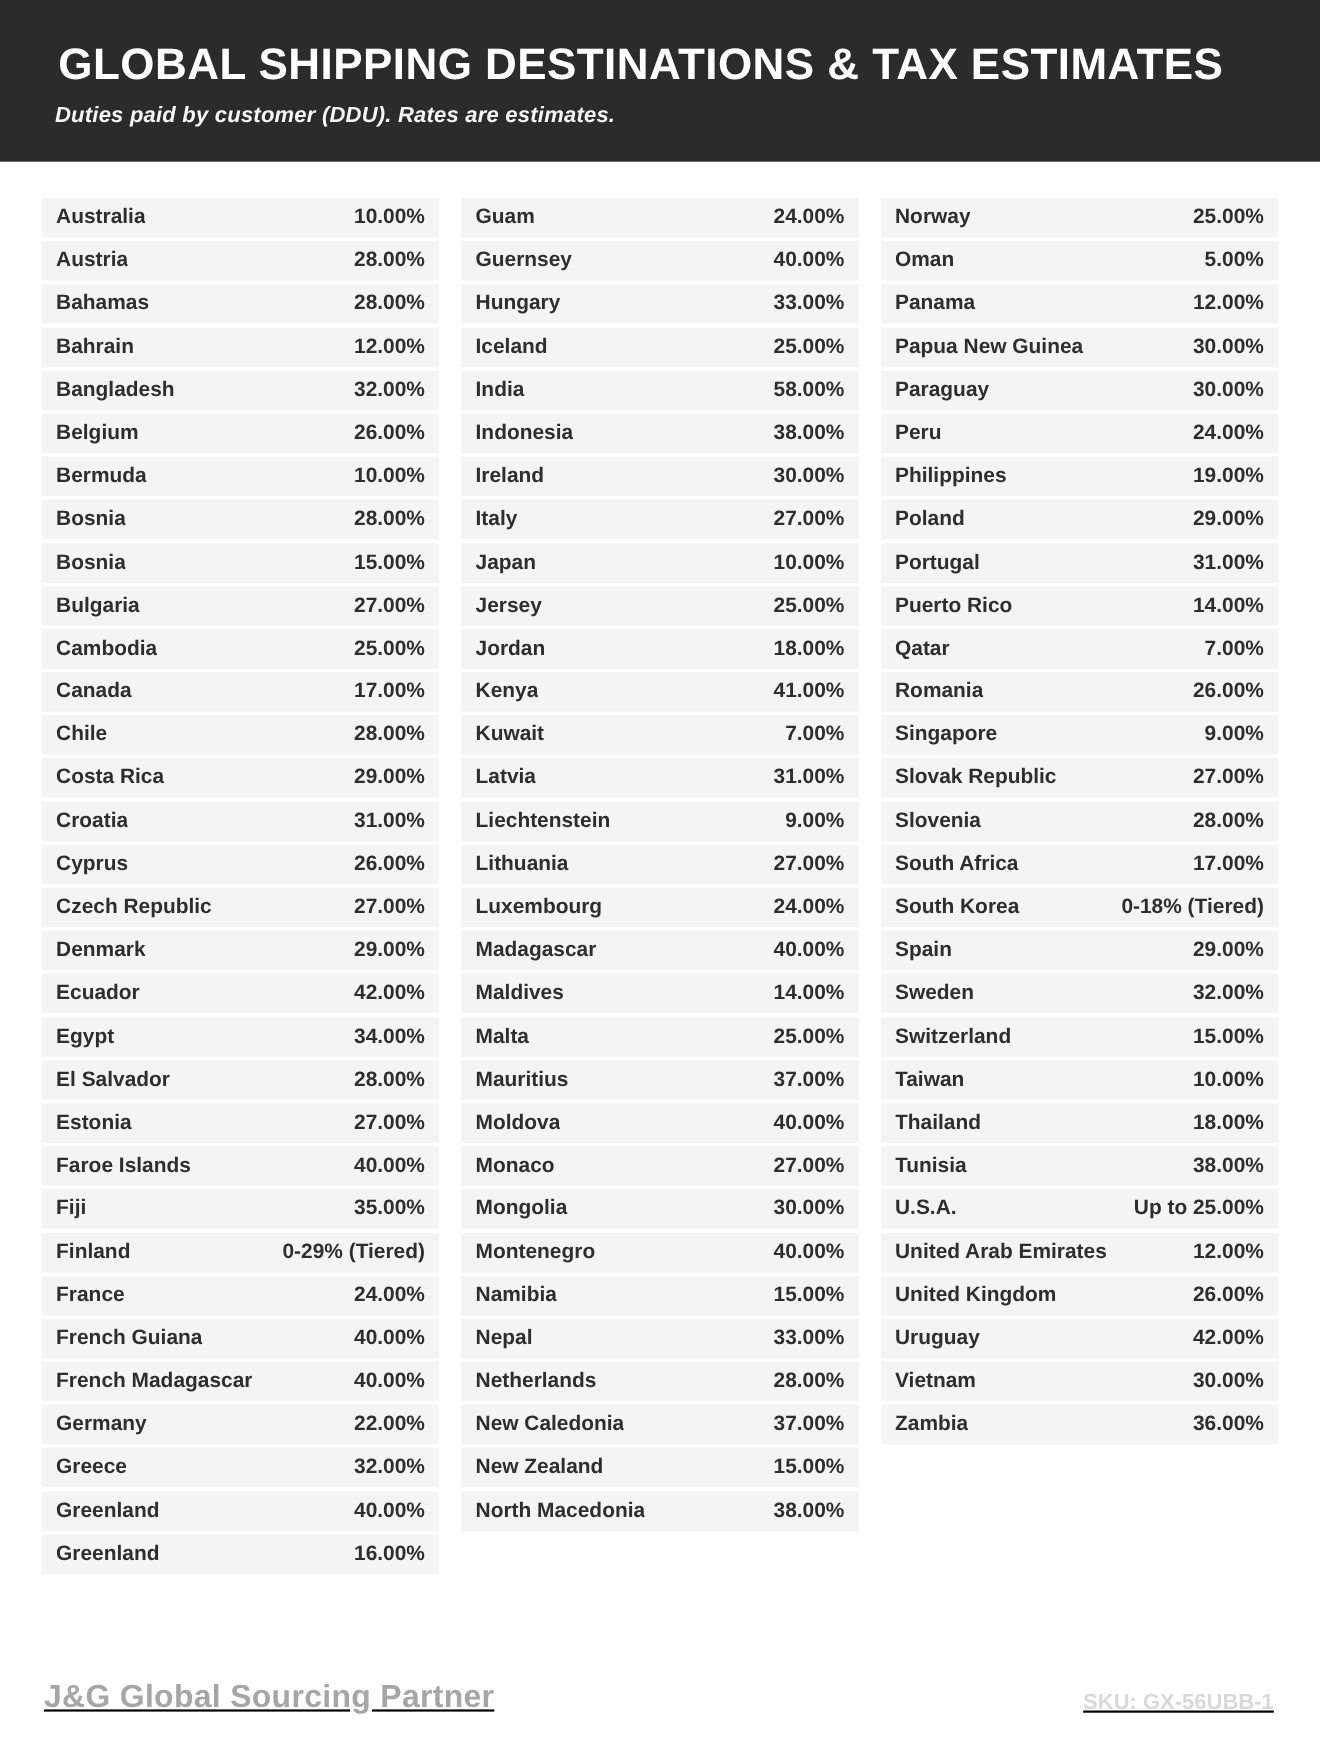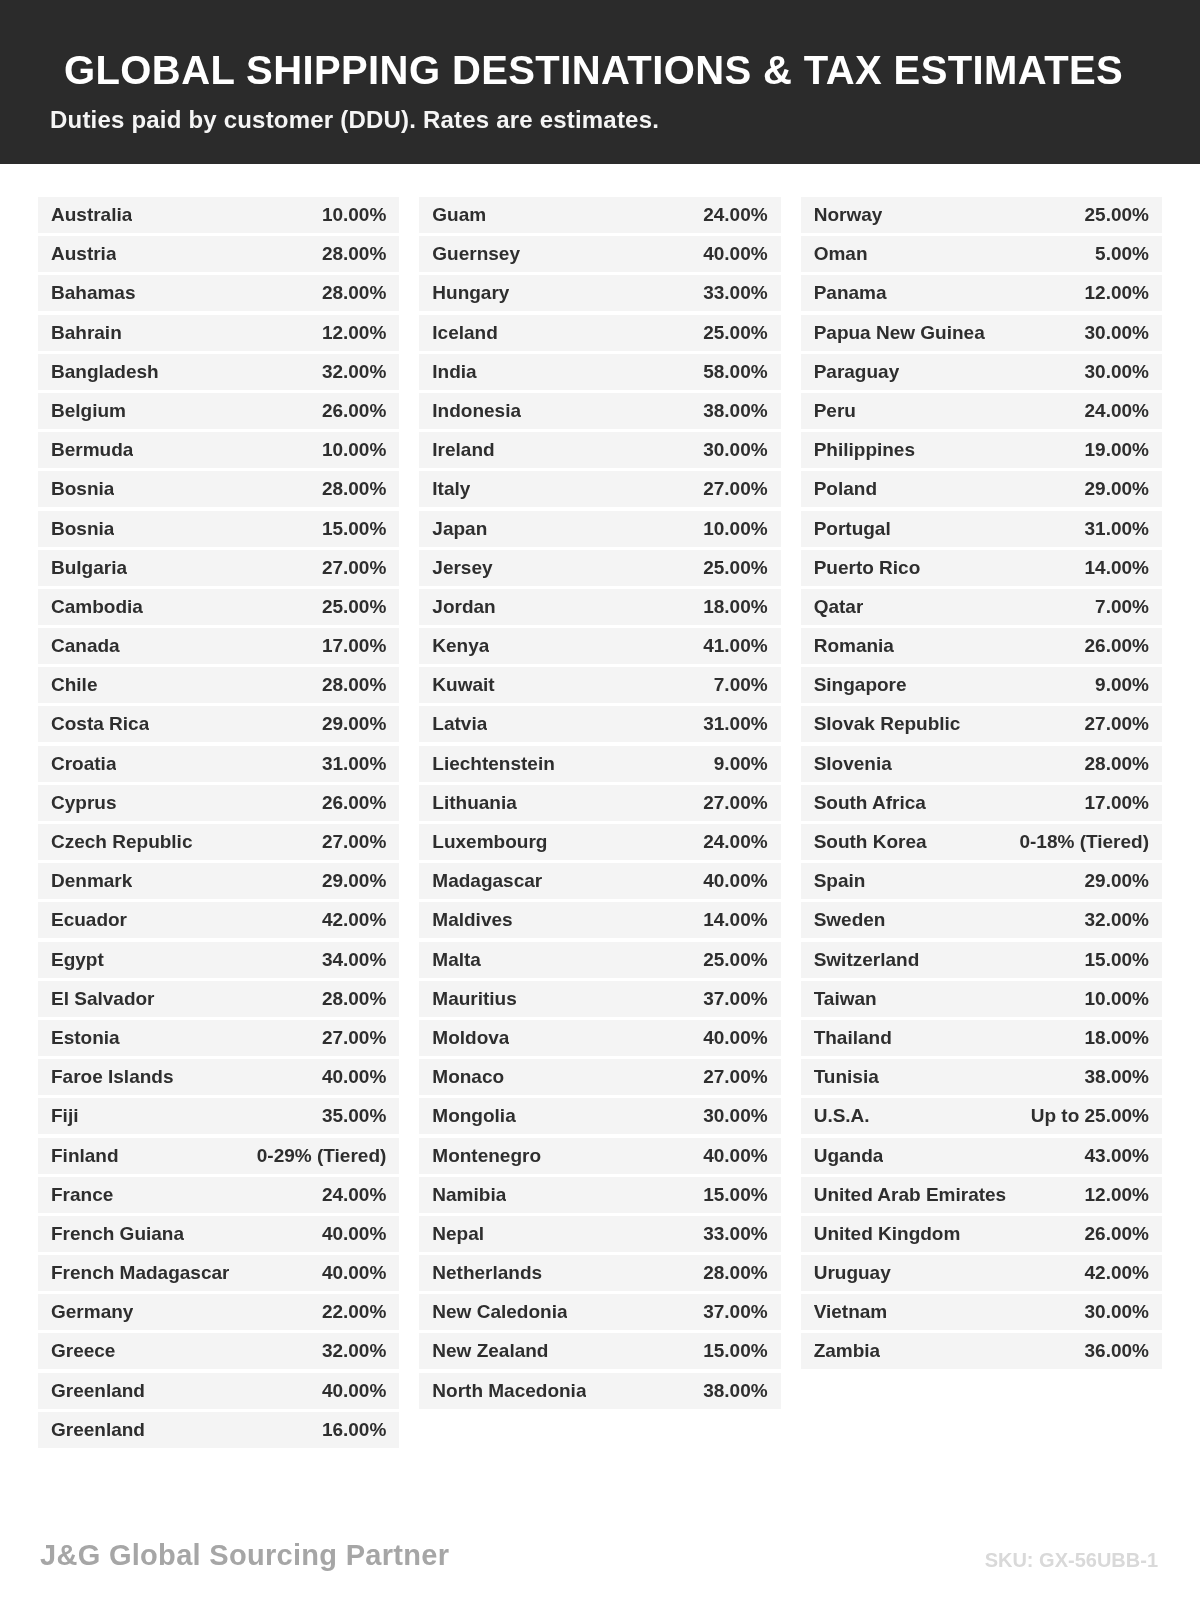--- a/index.html
+++ b/index.html
@@ -11,33 +11,34 @@
     font-family: "Liberation Sans", "DejaVu Sans", sans-serif;
     position: relative;
     overflow: hidden;
   }
   .header {
     background: #2b2b2b;
     color: #ffffff;
     padding: 34px 50px 30px 50px;
   }
   .title {
-    margin: 14px;
+    margin: 3px;
     font-size: 40px;
     font-weight: 800;
     letter-spacing: 0.4px;
     line-height: 1.1;
     white-space: nowrap;
   }
   .subtitle {
     margin: 13px 0 0 0;
-    font-size: 24px;
+    font-size: 20px;
     font-weight: 700;
     color: #f5f5f5;
     letter-spacing: 0.2px;
+    font-style: italic;
   }
   .table-area {
     display: flex;
     gap: 20px;
     padding: 33px 38px 0 38px;
   }
   .col {
     flex: 1;
     min-width: 0;
   }
@@ -61,25 +62,26 @@
     font-size: 19px;
     font-weight: 700;
     color: #2e2e2e;
     white-space: nowrap;
     margin-left: 8px;
   }
   .footer {
     position: absolute;
     left: 0;
     right: 0;
-    bottom: 28px;
+    bottom: 40px;
     display: flex;
     justify-content: space-between;
     align-items: flex-end;
     padding: 0 42px 0 40px;
+    text-decoration: underline;
   }
   .brand {
     font-size: 29px;
     font-weight: 800;
     color: #a6a6a6;
     letter-spacing: 0.3px;
   }
   .sku {
     font-size: 20px;
     font-weight: 700;
@@ -445,24 +447,20 @@
         </div>
         <div class="row">
           <span class="country">Tunisia</span>
           <span class="rate">38.00%</span>
         </div>
         <div class="row">
           <span class="country">U.S.A.</span>
           <span class="rate">Up to 25.00%</span>
         </div>
         <div class="row">
-          <span class="country">Uganda</span>
-          <span class="rate">43.00%</span>
-        </div>
-        <div class="row">
           <span class="country">United Arab Emirates</span>
           <span class="rate">12.00%</span>
         </div>
         <div class="row">
           <span class="country">United Kingdom</span>
           <span class="rate">26.00%</span>
         </div>
         <div class="row">
           <span class="country">Uruguay</span>
           <span class="rate">42.00%</span>

